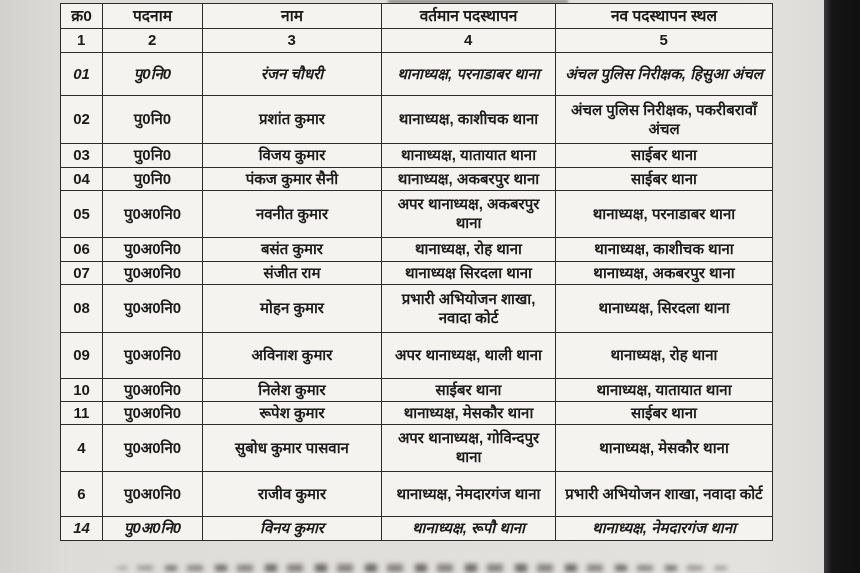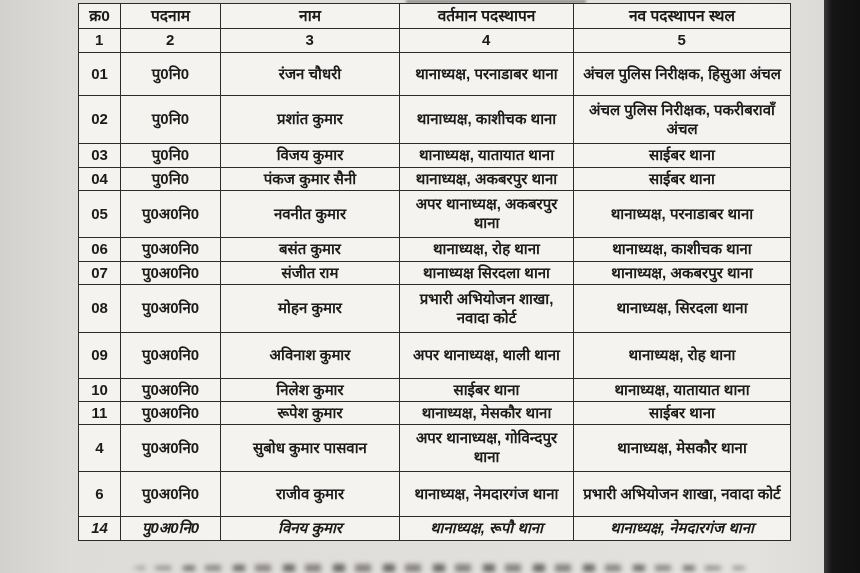--- a/index.html
+++ b/index.html
@@ -1,21 +1,21 @@
 <!DOCTYPE html>
 <html lang="hi"><head>
 <meta charset="utf-8">
 <style>
   html,body{margin:0;padding:0;}
   body{
     width:860px;height:573px;overflow:hidden;position:relative;
     font-family:"Liberation Sans","DejaVu Sans",sans-serif;
     background:linear-gradient(90deg,#d3d1ce 0%,#dedcd9 8%,#e4e2df 88%,#dcdad7 96%);
   }
-  .photo{position:absolute;inset:0;margin-left:18px;}
+  .photo{position:absolute;inset:0;}
   
   .black-bar{
     position:absolute;top:0;right:0;width:36px;height:573px;
     background:linear-gradient(90deg,#3a3a3a 0%,#151515 22%,#101010 100%);
   }
   
   table.doc{
     position:absolute;left:60px;top:3px;width:712px;
     border-collapse:collapse;table-layout:fixed;
     background:#f4f3f0;
@@ -77,21 +77,21 @@
       </tr>
       <tr class="numrow">
         <td>1</td>
         <td>2</td>
         <td>3</td>
         <td>4</td>
         <td>5</td>
       </tr>
     </thead>
     <tbody>
-        <tr style="height: 43px;">
+        <tr style="height: 43px; font-style: italic;">
       <td class="c-sno">01</td>
       <td class="c-desig">पु0नि0</td>
       <td class="c-name">रंजन चौधरी</td>
       <td class="c-cur">थानाध्यक्ष, परनाडाबर थाना</td>
       <td class="c-new">अंचल पुलिस निरीक्षक, हिसुआ अंचल</td>
     </tr>
         <tr style="height: 48px;">
       <td class="c-sno">02</td>
       <td class="c-desig">पु0नि0</td>
       <td class="c-name">प्रशांत कुमार</td>

